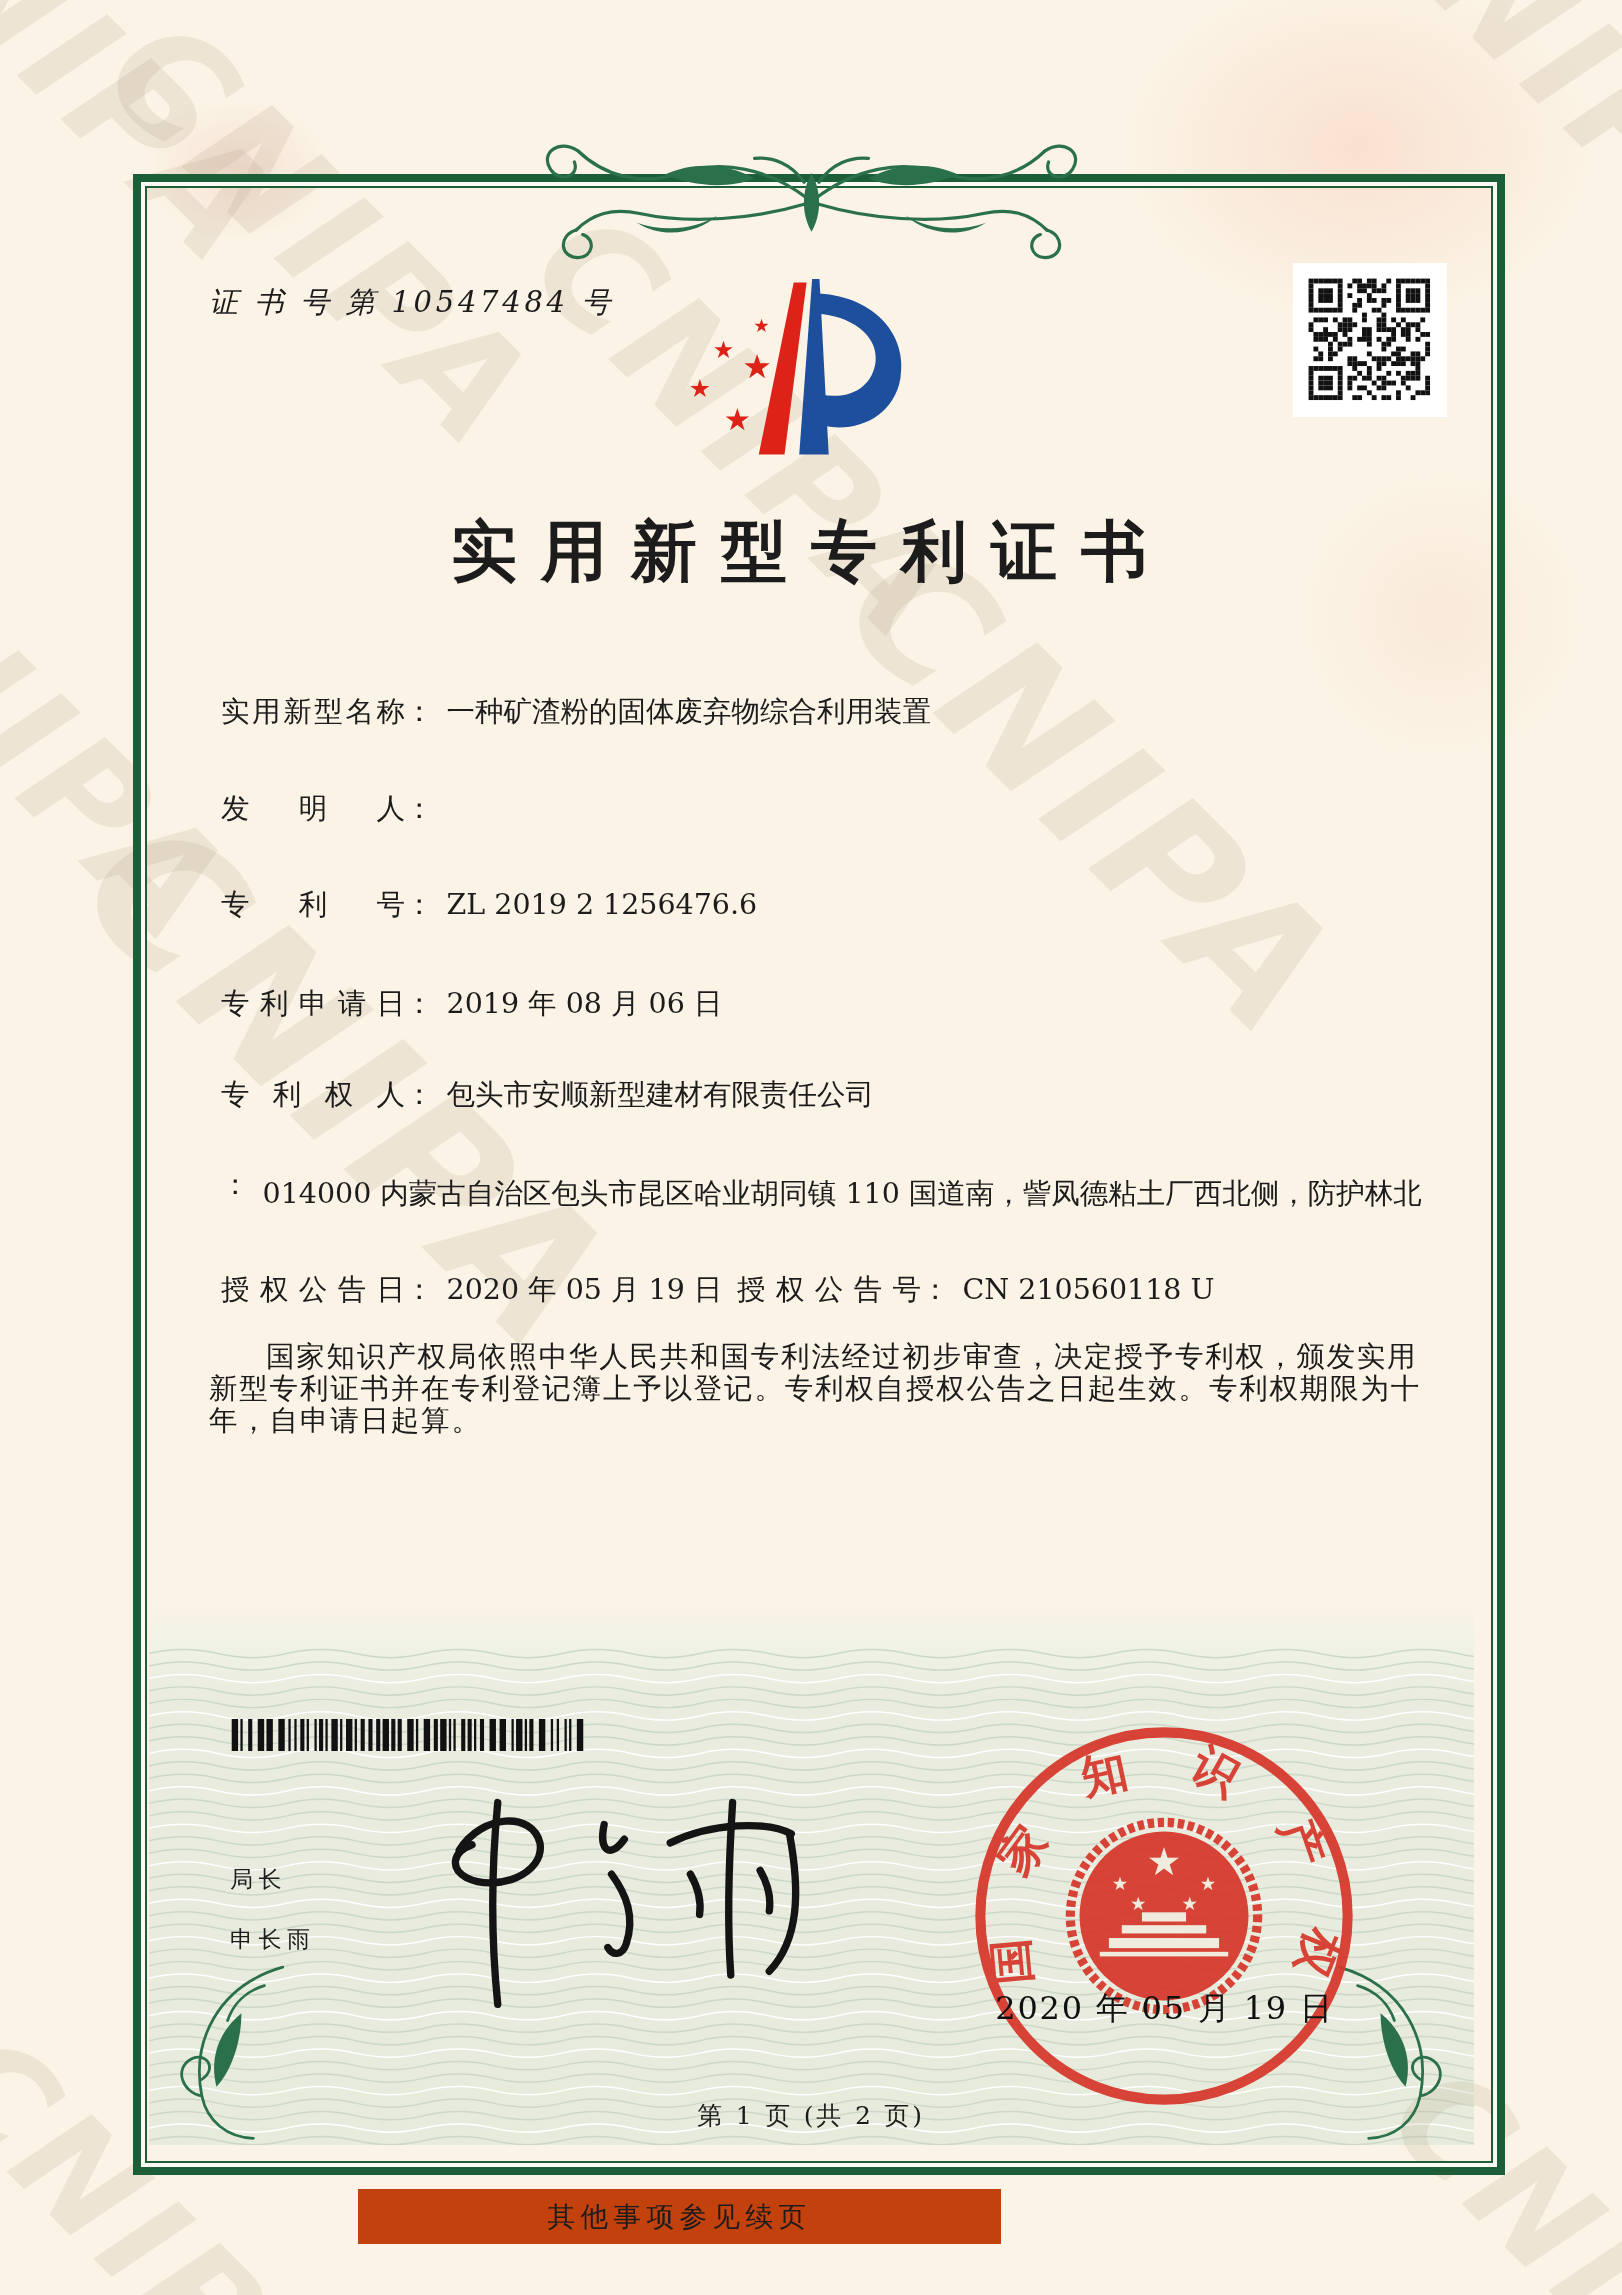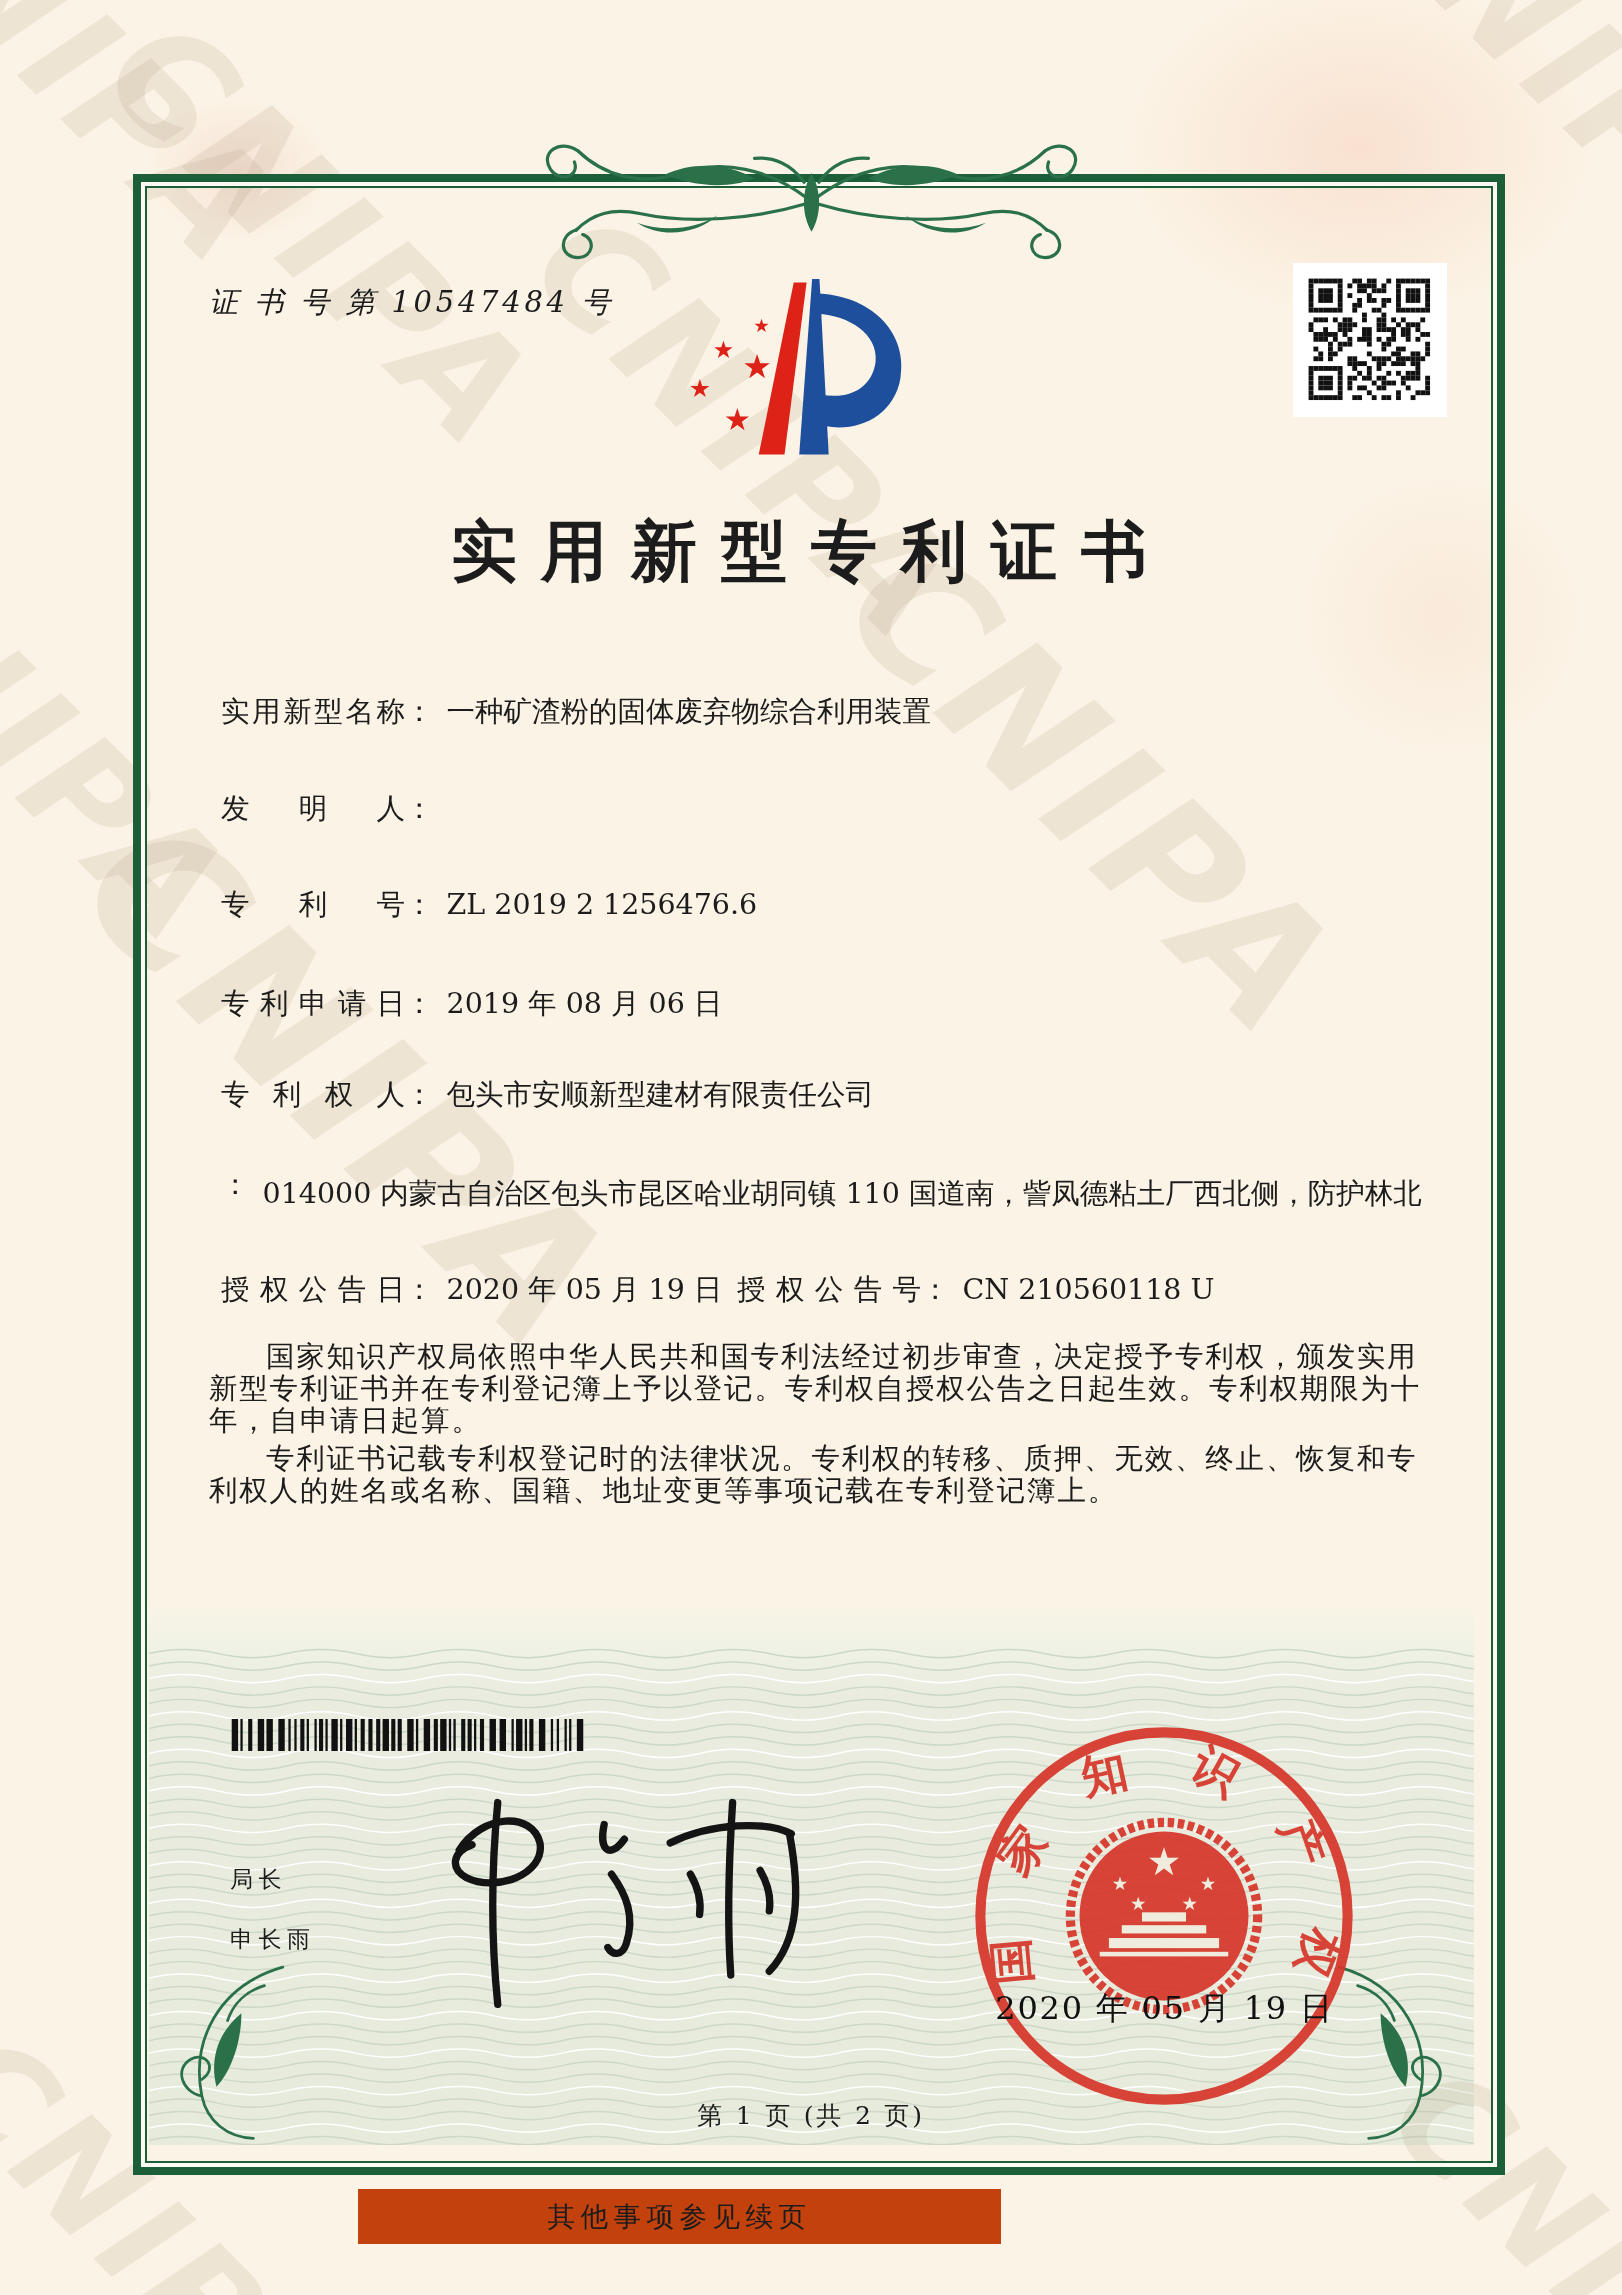--- a/index.html
+++ b/index.html
@@ -508,21 +508,20 @@
   <span class="fvalue" style="flex:none">2020 年 05 月 19 日</span>
   <span class="grant-pair2">
     <span class="flabel">授权公告号</span>
       <span class="fcolon">：</span>
     <span class="fvalue">CN 210560118 U</span>
   </span>
 </div>
 
 <div id="body-text" class="abs">
   <p>国家知识产权局依照中华人民共和国专利法经过初步审查，决定授予专利权，颁发实用新型专利证书并在专利登记簿上予以登记。专利权自授权公告之日起生效。专利权期限为十年，自申请日起算。</p>
-  <p>专利证书记载专利权登记时的法律状况。专利权的转移、质押、无效、终止、恢复和专利权人的姓名或名称、国籍、地址变更等事项记载在专利登记簿上。</p>
 </div>
 
 <div id="barcode-box" class="abs">
   <svg id="barcode" width="360" height="32" viewBox="0 0 392 35">
       <rect x="1" y="0" width="7" height="35" fill="#111"></rect>
       <rect x="10.5" y="0" width="2.5" height="35" fill="#111"></rect>
       <rect x="19" y="0" width="4.5" height="35" fill="#111"></rect>
       <rect x="29.5" y="0" width="7" height="35" fill="#111"></rect>
       <rect x="39" y="0" width="7" height="35" fill="#111"></rect>
       <rect x="52" y="0" width="7" height="35" fill="#111"></rect>

